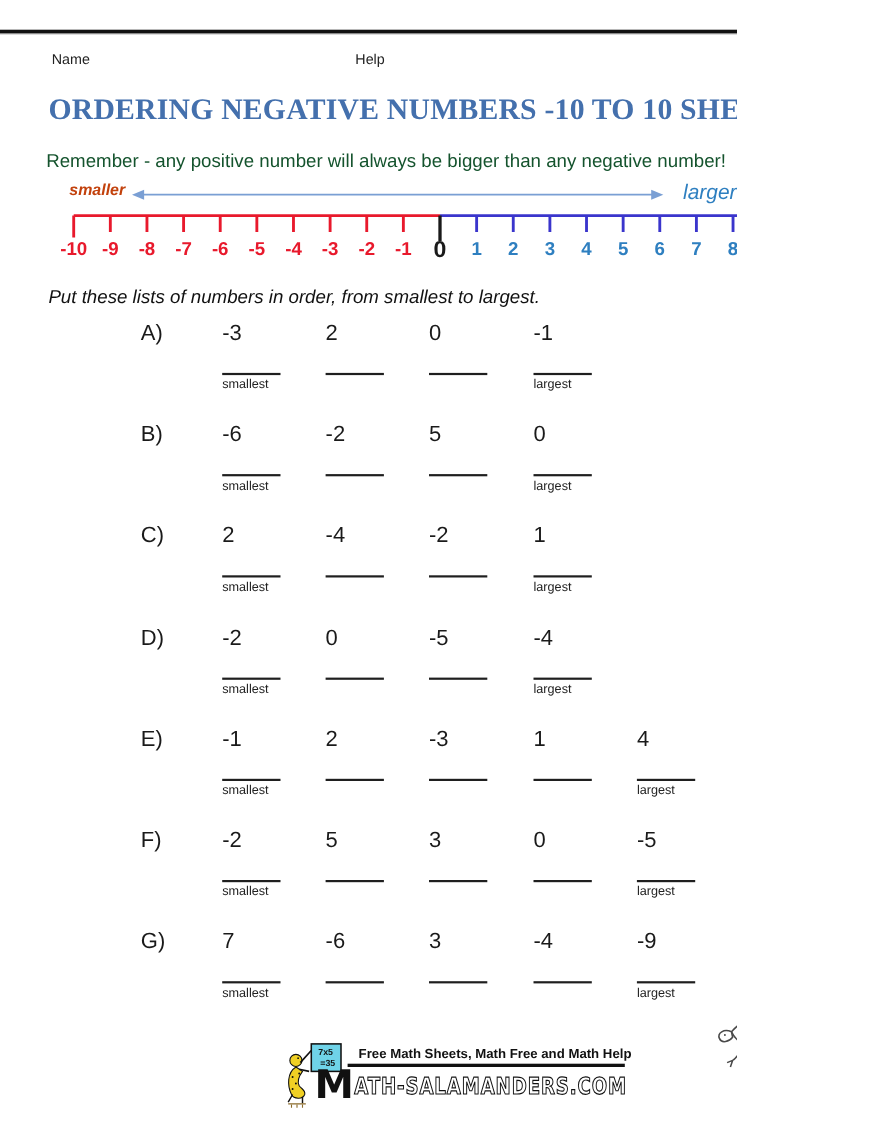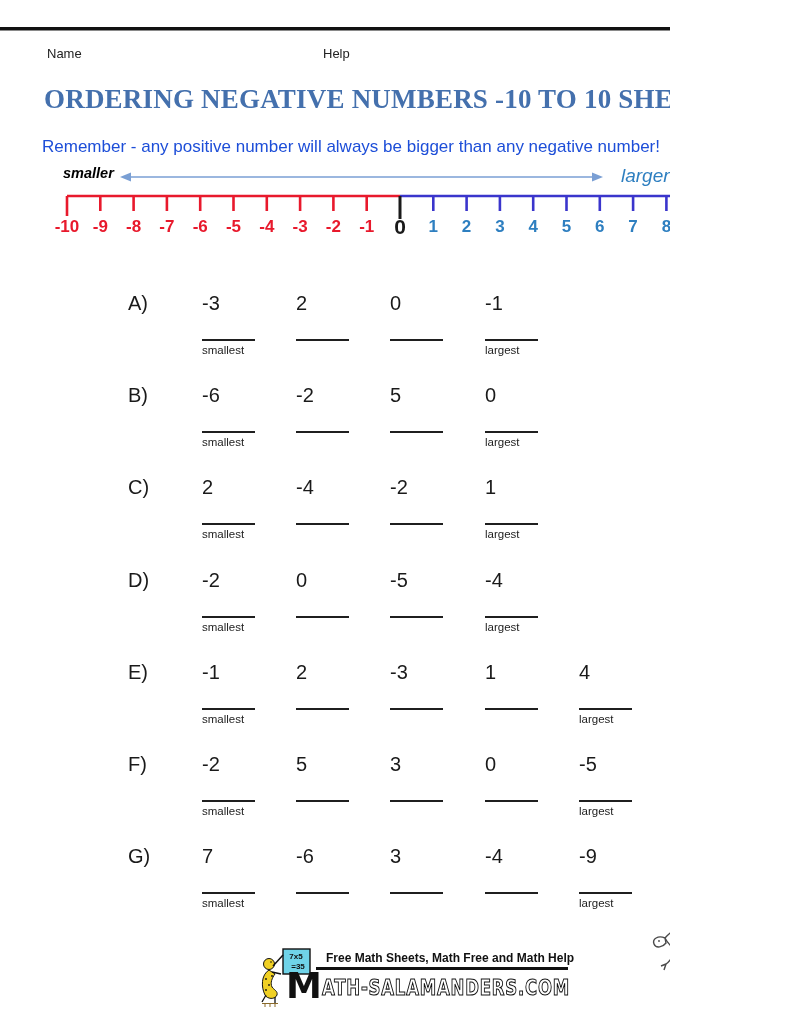--- a/index.html
+++ b/index.html
@@ -9,21 +9,21 @@
     overflow:hidden;
   }
   .abs{position:absolute;}
   .top-rule{left:0;top:27px;width:791px;height:3px;background:#111;border-bottom:1px solid #8a8a8a;}
   .meta-label{top:46px;font-size:13px;color:#222;}
   .name-label{left:47px;}
   .date-label{left:323px;}
   .badge-box{left:683px;top:47px;width:75px;height:67px;border:1px solid #9a9a9a;background:#fff;}
   .page-title{left:44px;top:84px;font-family:"Liberation Serif","DejaVu Serif",serif;
     font-size:27px;font-weight:600;letter-spacing:0.2px;white-space:nowrap;}
-  .reminder{left:42px;top:137px;font-size:17px;color:#1d4ed8;white-space:nowrap;}
+  .reminder{left:42px;top:137px;font-size:17px;color:#14532d;white-space:nowrap;}
   .smaller-label{left:63px;top:165px;font-size:14.5px;font-style:italic;font-weight:600;}
   .larger-label{left:621px;top:165px;font-size:19px;font-style:italic;font-weight:400;}
   .numberline-svg{left:0;top:170px;}
   .instruction{left:44px;top:260px;font-size:17px;font-style:italic;color:#111;white-space:nowrap;}
   .problem-row{position:absolute;left:0;width:791px;height:70px;}
   .p-letter{position:absolute;top:0;font-size:20px;color:#1a1a1a;}
   .p-num{position:absolute;top:0;font-size:20px;color:#1a1a1a;}
   .p-blank{position:absolute;top:47px;width:53px;height:0;border-top:2.5px solid #1f1f1f;}
   .p-blank-label{position:absolute;top:52px;font-size:11.5px;color:#222;}
   .footer-tagline{left:326px;top:951px;width:220px;text-align:center;font-size:12px;font-weight:bold;color:#111;white-space:nowrap;}
@@ -66,21 +66,21 @@
         <circle cx="15" cy="48" r="1" fill="#111"></circle>
           <circle cx="21" cy="33" r="1" fill="#111"></circle>
       </g>
     </svg>
   </div>
 
   <div class="abs page-title" style="color:#4470ad">ORDERING NEGATIVE NUMBERS -10 TO 10 SHEET 2</div>
 
   <div class="abs reminder">Remember - any positive number will always be bigger than any negative number!</div>
 
-  <div class="abs smaller-label" style="color:#000000">smaller</div>
+  <div class="abs smaller-label" style="color:#c2410c">smaller</div>
   <div class="abs larger-label" style="color:#2e7fc0">larger</div>
 
   <svg class="abs numberline-svg" id="numberline-svg" width="791" height="78" viewBox="0 0 791 78">
     <g>
       <line x1="129" y1="7" x2="594" y2="7" stroke="#7a9fd4" stroke-width="1.6"></line>
       <polygon points="120,7 131,2.5 131,11.5" fill="#7a9fd4"></polygon>
       <polygon points="603,7 592,2.5 592,11.5" fill="#7a9fd4"></polygon>
     </g>
     <g id="nl-dynamic">
         <line x1="67" y1="26" x2="400" y2="26" stroke="#e8192c" stroke-width="2.6"></line>
@@ -123,20 +123,21 @@
         <text x="633.0999999999999" y="62" text-anchor="middle" font-size="17" font-weight="bold" fill="#2e7fc0">7</text>
         <line x1="666.4" y1="26" x2="666.4" y2="41" stroke="#3a35cc" stroke-width="2.6"></line>
         <text x="666.4" y="62" text-anchor="middle" font-size="17" font-weight="bold" fill="#2e7fc0">8</text>
         <line x1="699.6999999999999" y1="26" x2="699.6999999999999" y2="41" stroke="#3a35cc" stroke-width="2.6"></line>
         <text x="699.6999999999999" y="62" text-anchor="middle" font-size="17" font-weight="bold" fill="#2e7fc0">9</text>
         <line x1="733" y1="26" x2="733" y2="46" stroke="#3a35cc" stroke-width="2.6"></line>
         <text x="733" y="62" text-anchor="middle" font-size="17" font-weight="bold" fill="#2e7fc0">10</text>
       </g>
   </svg>
 
+  <div class="abs instruction">Put these lists of numbers in order, from smallest to largest.</div>
 
   <div id="problems">
       <div class="problem-row" style="top: 292px;">
         <div class="p-letter" style="left: 128px;">A)</div>
         <div class="p-num" style="left: 202px;">-3</div>
         <div class="p-blank" style="left: 202px;"></div>
         <div class="p-num" style="left: 296px;">2</div>
         <div class="p-blank" style="left: 296px;"></div>
         <div class="p-num" style="left: 390px;">0</div>
         <div class="p-blank" style="left: 390px;"></div>

